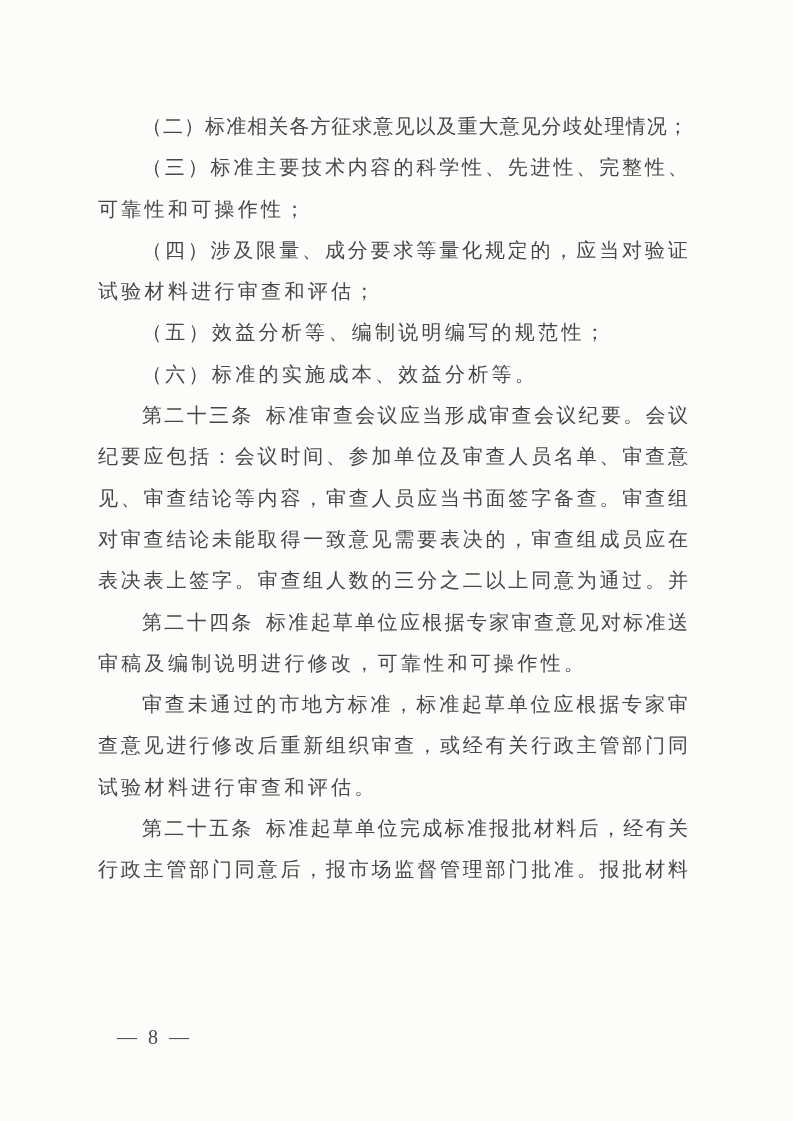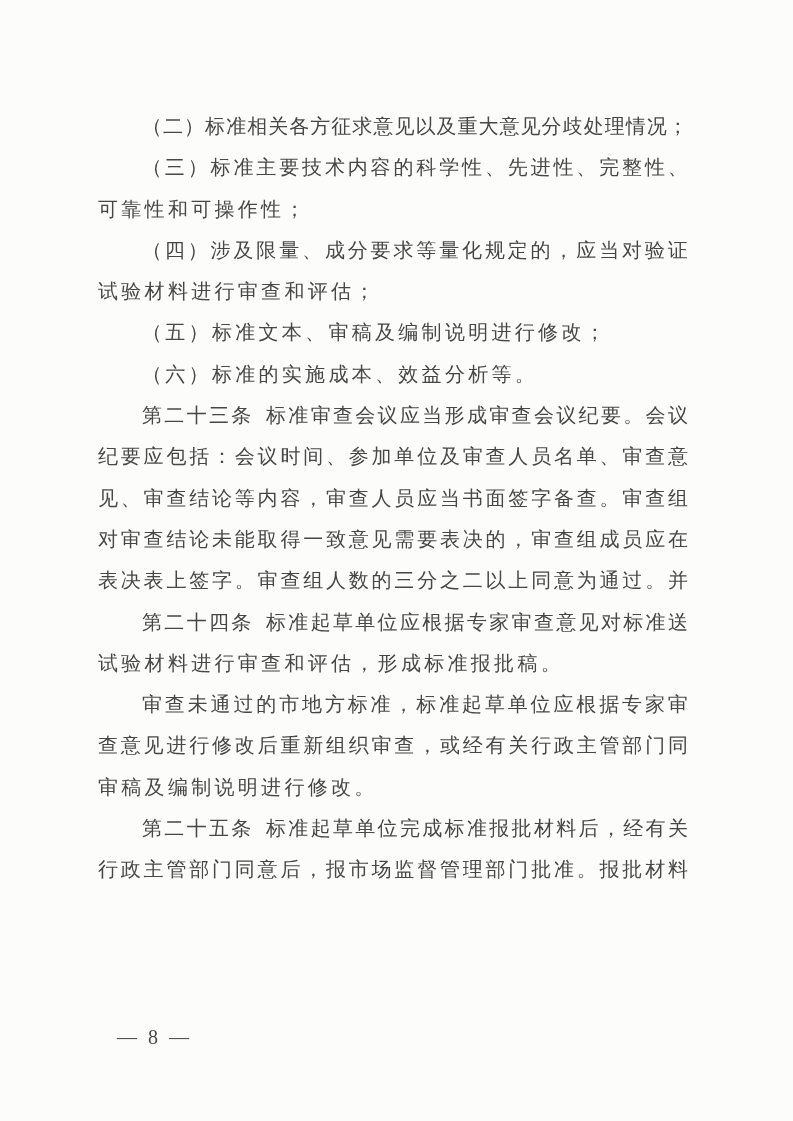--- a/index.html
+++ b/index.html
@@ -56,29 +56,29 @@
 </head>
 <body>
 
 <div class="page">
   <div class="doc-body">
       <div class="line indent justify"><span class="ch">（</span><span class="ch">二</span><span class="ch">）</span><span class="ch">标</span><span class="ch">准</span><span class="ch">相</span><span class="ch">关</span><span class="ch">各</span><span class="ch">方</span><span class="ch">征</span><span class="ch">求</span><span class="ch">意</span><span class="ch">见</span><span class="ch">以</span><span class="ch">及</span><span class="ch">重</span><span class="ch">大</span><span class="ch">意</span><span class="ch">见</span><span class="ch">分</span><span class="ch">歧</span><span class="ch">处</span><span class="ch">理</span><span class="ch">情</span><span class="ch">况</span><span class="ch">；</span></div>
       <div class="line indent justify"><span class="ch">（</span><span class="ch">三</span><span class="ch">）</span><span class="ch">标</span><span class="ch">准</span><span class="ch">主</span><span class="ch">要</span><span class="ch">技</span><span class="ch">术</span><span class="ch">内</span><span class="ch">容</span><span class="ch">的</span><span class="ch">科</span><span class="ch">学</span><span class="ch">性</span><span class="ch">、</span><span class="ch">先</span><span class="ch">进</span><span class="ch">性</span><span class="ch">、</span><span class="ch">完</span><span class="ch">整</span><span class="ch">性</span><span class="ch">、</span></div>
       <div class="line">可靠性和可操作性；</div>
       <div class="line indent justify"><span class="ch">（</span><span class="ch">四</span><span class="ch">）</span><span class="ch">涉</span><span class="ch">及</span><span class="ch">限</span><span class="ch">量</span><span class="ch">、</span><span class="ch">成</span><span class="ch">分</span><span class="ch">要</span><span class="ch">求</span><span class="ch">等</span><span class="ch">量</span><span class="ch">化</span><span class="ch">规</span><span class="ch">定</span><span class="ch">的</span><span class="ch">，</span><span class="ch">应</span><span class="ch">当</span><span class="ch">对</span><span class="ch">验</span><span class="ch">证</span></div>
       <div class="line">试验材料进行审查和评估；</div>
-      <div class="line indent">（五）标准文本、审稿及编制说明进行修改；</div>
+      <div class="line indent">（五）效益分析等、编制说明编写的规范性；</div>
       <div class="line indent">（六）标准的实施成本、效益分析等。</div>
       <div class="line indent justify"><span class="ch">第</span><span class="ch">二</span><span class="ch">十</span><span class="ch">三</span><span class="ch">条</span><span class="ch sp"></span><span class="ch">标</span><span class="ch">准</span><span class="ch">审</span><span class="ch">查</span><span class="ch">会</span><span class="ch">议</span><span class="ch">应</span><span class="ch">当</span><span class="ch">形</span><span class="ch">成</span><span class="ch">审</span><span class="ch">查</span><span class="ch">会</span><span class="ch">议</span><span class="ch">纪</span><span class="ch">要</span><span class="ch">。</span><span class="ch">会</span><span class="ch">议</span></div>
       <div class="line justify"><span class="ch">纪</span><span class="ch">要</span><span class="ch">应</span><span class="ch">包</span><span class="ch">括</span><span class="ch">：</span><span class="ch">会</span><span class="ch">议</span><span class="ch">时</span><span class="ch">间</span><span class="ch">、</span><span class="ch">参</span><span class="ch">加</span><span class="ch">单</span><span class="ch">位</span><span class="ch">及</span><span class="ch">审</span><span class="ch">查</span><span class="ch">人</span><span class="ch">员</span><span class="ch">名</span><span class="ch">单</span><span class="ch">、</span><span class="ch">审</span><span class="ch">查</span><span class="ch">意</span></div>
       <div class="line justify"><span class="ch">见</span><span class="ch">、</span><span class="ch">审</span><span class="ch">查</span><span class="ch">结</span><span class="ch">论</span><span class="ch">等</span><span class="ch">内</span><span class="ch">容</span><span class="ch">，</span><span class="ch">审</span><span class="ch">查</span><span class="ch">人</span><span class="ch">员</span><span class="ch">应</span><span class="ch">当</span><span class="ch">书</span><span class="ch">面</span><span class="ch">签</span><span class="ch">字</span><span class="ch">备</span><span class="ch">查</span><span class="ch">。</span><span class="ch">审</span><span class="ch">查</span><span class="ch">组</span></div>
       <div class="line justify"><span class="ch">对</span><span class="ch">审</span><span class="ch">查</span><span class="ch">结</span><span class="ch">论</span><span class="ch">未</span><span class="ch">能</span><span class="ch">取</span><span class="ch">得</span><span class="ch">一</span><span class="ch">致</span><span class="ch">意</span><span class="ch">见</span><span class="ch">需</span><span class="ch">要</span><span class="ch">表</span><span class="ch">决</span><span class="ch">的</span><span class="ch">，</span><span class="ch">审</span><span class="ch">查</span><span class="ch">组</span><span class="ch">成</span><span class="ch">员</span><span class="ch">应</span><span class="ch">在</span></div>
       <div class="line justify"><span class="ch">表</span><span class="ch">决</span><span class="ch">表</span><span class="ch">上</span><span class="ch">签</span><span class="ch">字</span><span class="ch">。</span><span class="ch">审</span><span class="ch">查</span><span class="ch">组</span><span class="ch">人</span><span class="ch">数</span><span class="ch">的</span><span class="ch">三</span><span class="ch">分</span><span class="ch">之</span><span class="ch">二</span><span class="ch">以</span><span class="ch">上</span><span class="ch">同</span><span class="ch">意</span><span class="ch">为</span><span class="ch">通</span><span class="ch">过</span><span class="ch">。</span><span class="ch">并</span></div>
       <div class="line indent justify"><span class="ch">第</span><span class="ch">二</span><span class="ch">十</span><span class="ch">四</span><span class="ch">条</span><span class="ch sp"></span><span class="ch">标</span><span class="ch">准</span><span class="ch">起</span><span class="ch">草</span><span class="ch">单</span><span class="ch">位</span><span class="ch">应</span><span class="ch">根</span><span class="ch">据</span><span class="ch">专</span><span class="ch">家</span><span class="ch">审</span><span class="ch">查</span><span class="ch">意</span><span class="ch">见</span><span class="ch">对</span><span class="ch">标</span><span class="ch">准</span><span class="ch">送</span></div>
-      <div class="line">试验材料进行审查和评估，形成标准报批稿。</div>
+      <div class="line">审稿及编制说明进行修改，可靠性和可操作性。</div>
       <div class="line indent justify"><span class="ch">审</span><span class="ch">查</span><span class="ch">未</span><span class="ch">通</span><span class="ch">过</span><span class="ch">的</span><span class="ch">市</span><span class="ch">地</span><span class="ch">方</span><span class="ch">标</span><span class="ch">准</span><span class="ch">，</span><span class="ch">标</span><span class="ch">准</span><span class="ch">起</span><span class="ch">草</span><span class="ch">单</span><span class="ch">位</span><span class="ch">应</span><span class="ch">根</span><span class="ch">据</span><span class="ch">专</span><span class="ch">家</span><span class="ch">审</span></div>
       <div class="line justify"><span class="ch">查</span><span class="ch">意</span><span class="ch">见</span><span class="ch">进</span><span class="ch">行</span><span class="ch">修</span><span class="ch">改</span><span class="ch">后</span><span class="ch">重</span><span class="ch">新</span><span class="ch">组</span><span class="ch">织</span><span class="ch">审</span><span class="ch">查</span><span class="ch">，</span><span class="ch">或</span><span class="ch">经</span><span class="ch">有</span><span class="ch">关</span><span class="ch">行</span><span class="ch">政</span><span class="ch">主</span><span class="ch">管</span><span class="ch">部</span><span class="ch">门</span><span class="ch">同</span></div>
-      <div class="line">审稿及编制说明进行修改。</div>
+      <div class="line">试验材料进行审查和评估。</div>
       <div class="line indent justify"><span class="ch">第</span><span class="ch">二</span><span class="ch">十</span><span class="ch">五</span><span class="ch">条</span><span class="ch sp"></span><span class="ch">标</span><span class="ch">准</span><span class="ch">起</span><span class="ch">草</span><span class="ch">单</span><span class="ch">位</span><span class="ch">完</span><span class="ch">成</span><span class="ch">标</span><span class="ch">准</span><span class="ch">报</span><span class="ch">批</span><span class="ch">材</span><span class="ch">料</span><span class="ch">后</span><span class="ch">，</span><span class="ch">经</span><span class="ch">有</span><span class="ch">关</span></div>
       <div class="line justify"><span class="ch">行</span><span class="ch">政</span><span class="ch">主</span><span class="ch">管</span><span class="ch">部</span><span class="ch">门</span><span class="ch">同</span><span class="ch">意</span><span class="ch">后</span><span class="ch">，</span><span class="ch">报</span><span class="ch">市</span><span class="ch">场</span><span class="ch">监</span><span class="ch">督</span><span class="ch">管</span><span class="ch">理</span><span class="ch">部</span><span class="ch">门</span><span class="ch">批</span><span class="ch">准</span><span class="ch">。</span><span class="ch">报</span><span class="ch">批</span><span class="ch">材</span><span class="ch">料</span></div>
     </div>
   <div class="page-footer">— 8 —</div>
 </div>
 
 </body></html>

